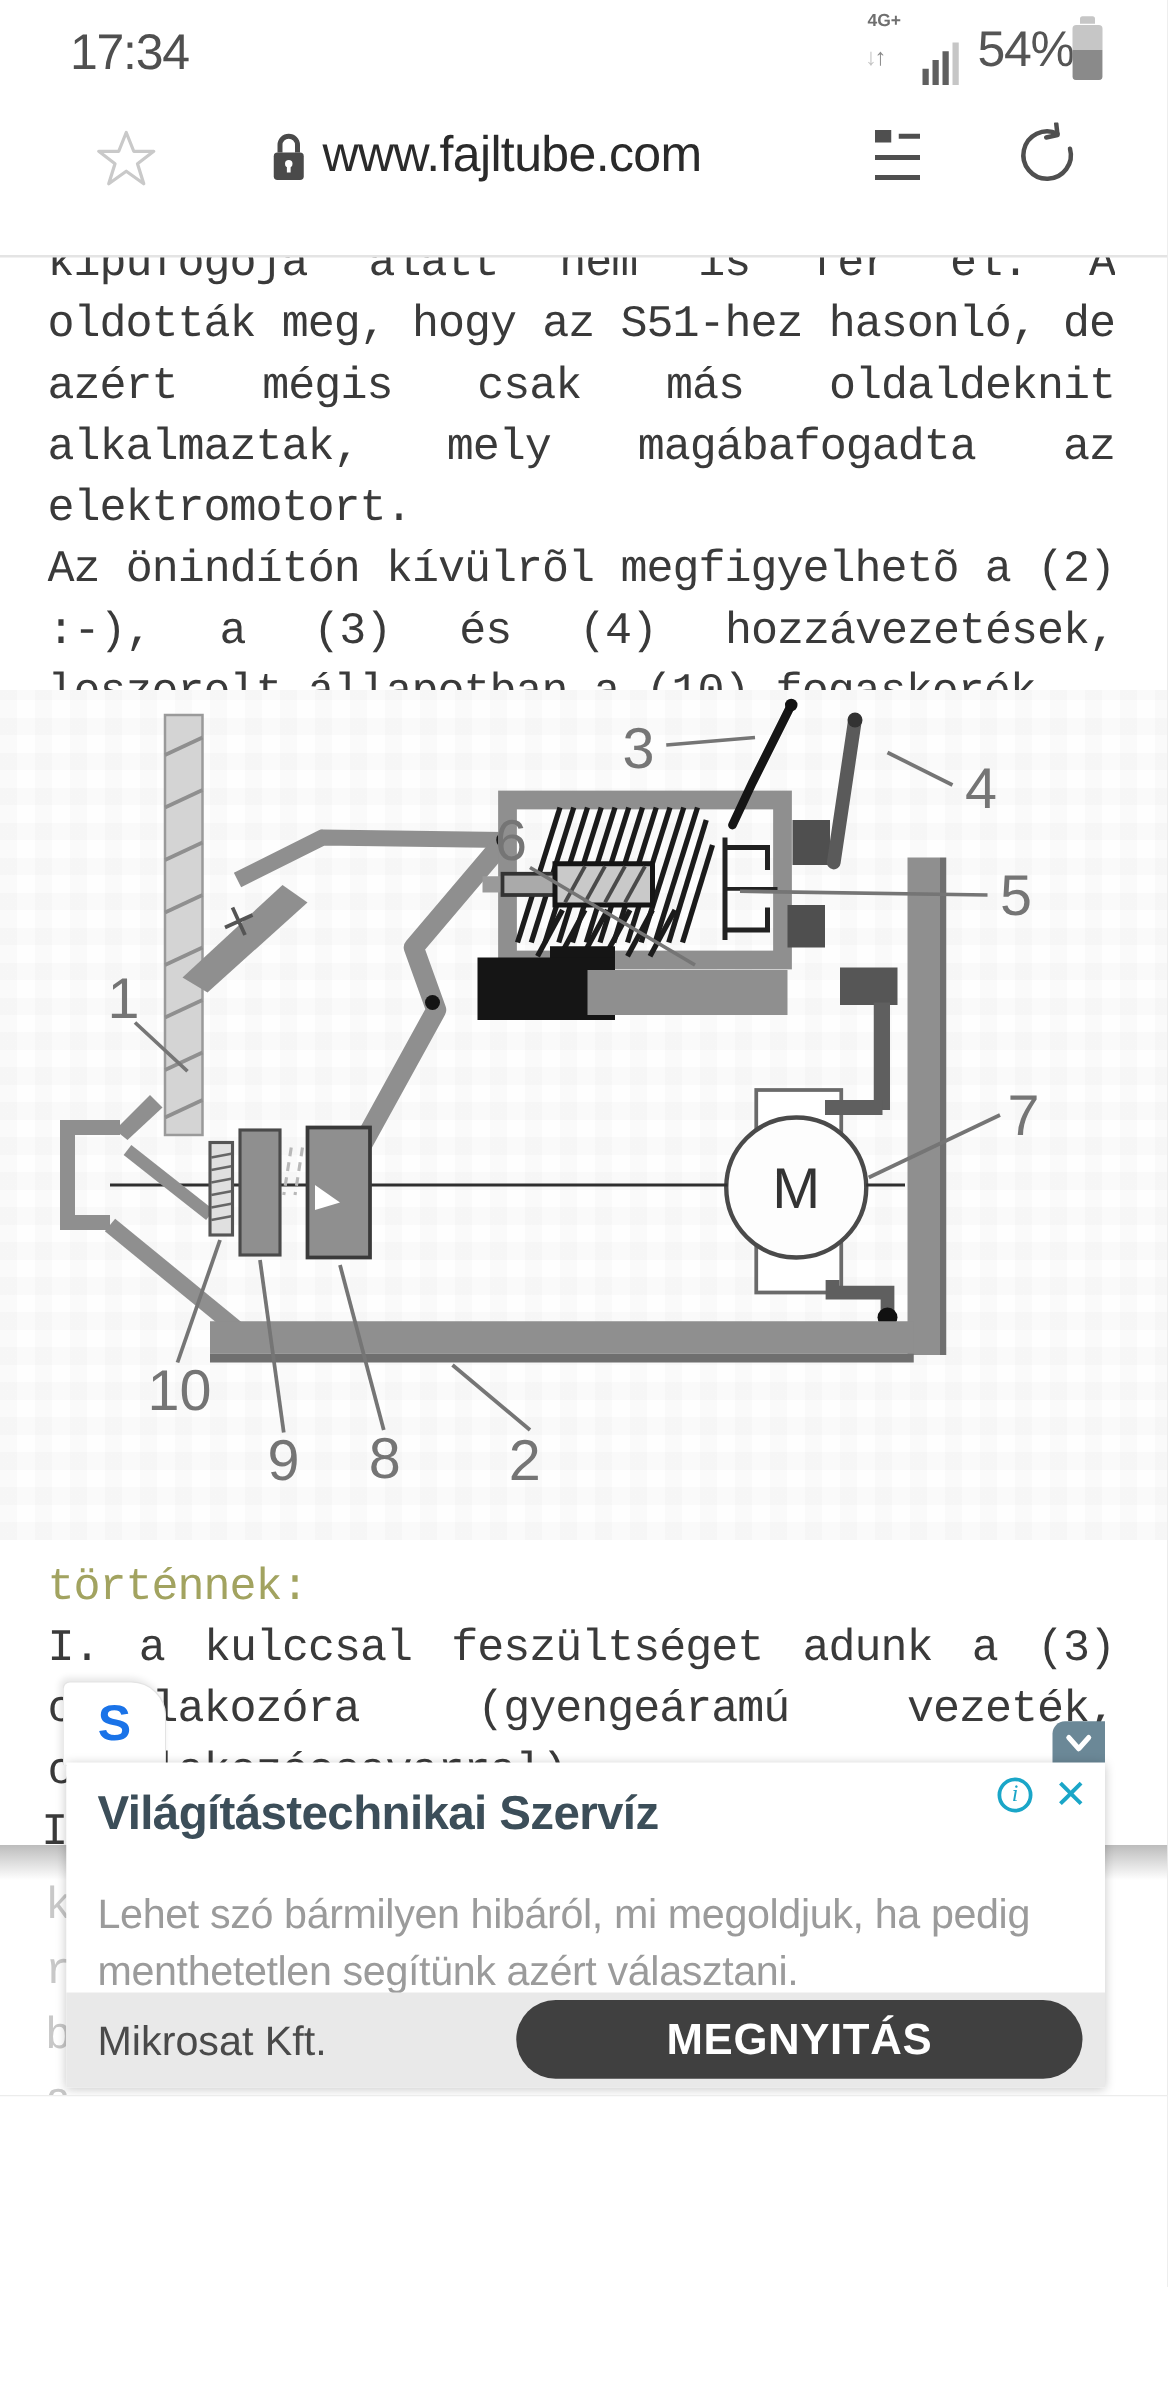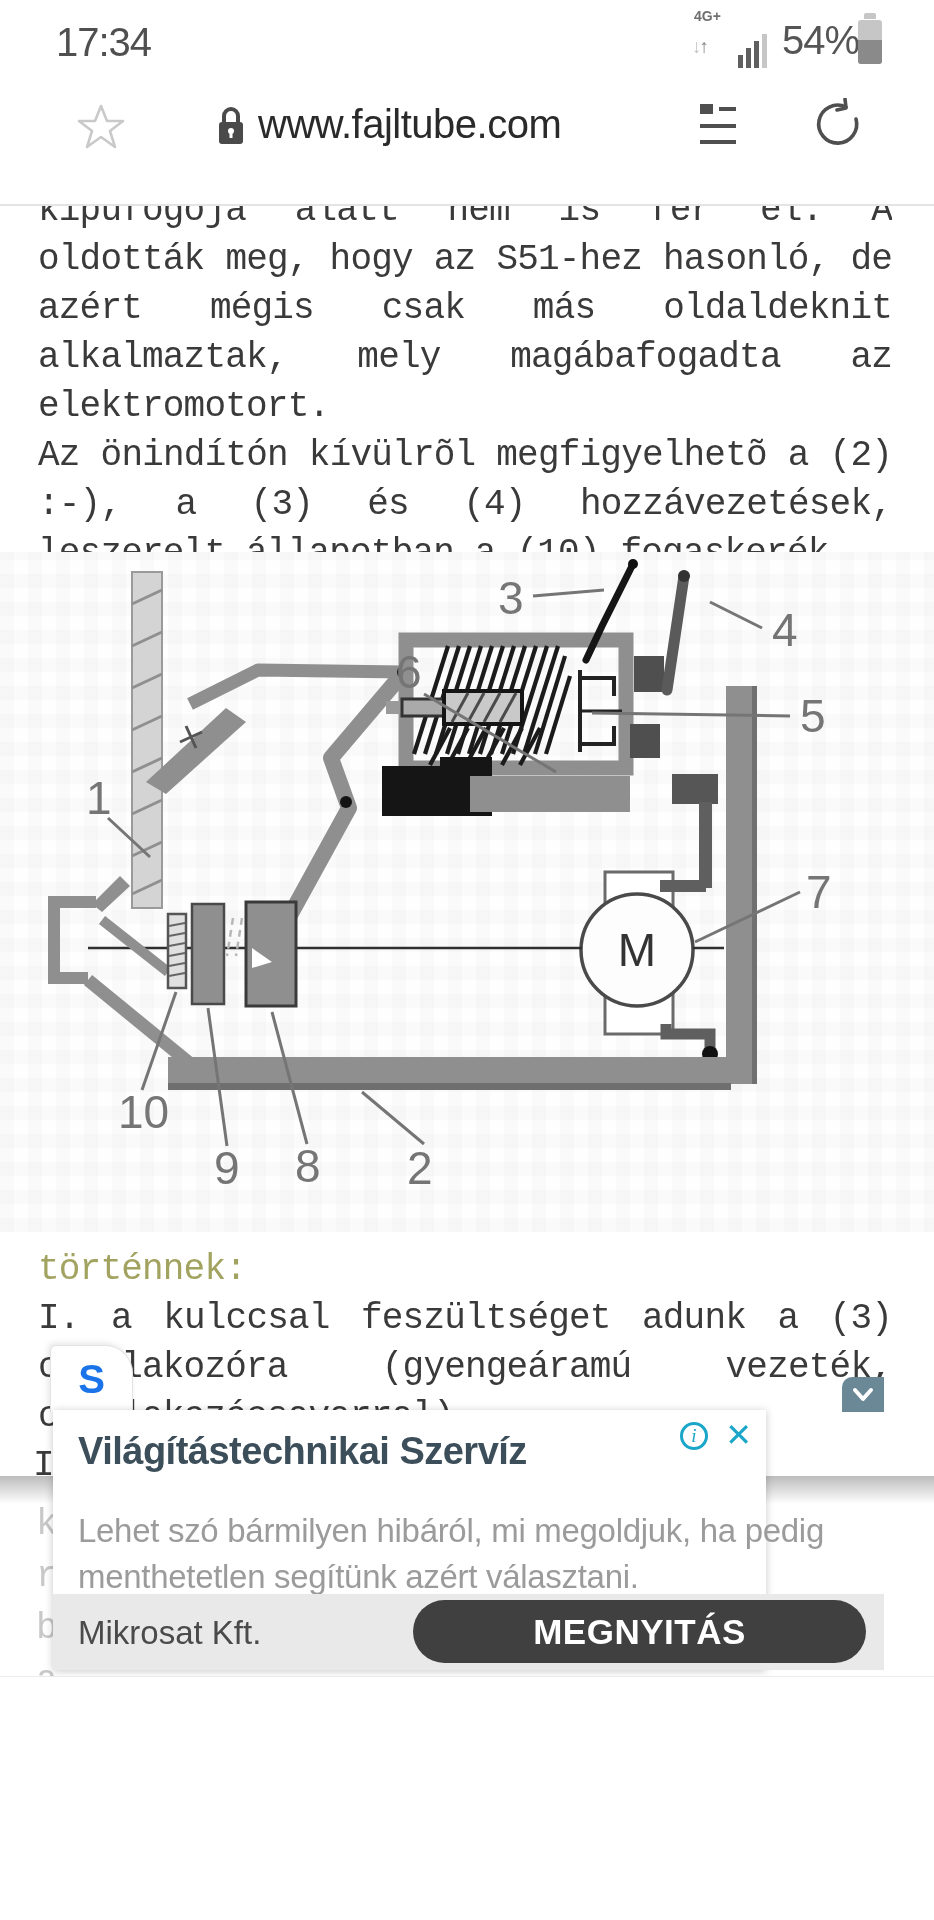--- a/index.html
+++ b/index.html
@@ -51,21 +51,21 @@
         background:linear-gradient(to bottom,#a6a6a6,rgba(250,250,250,0));opacity:.75;}
 
   
   .adlayer{position:absolute;left:0;top:0;width:934px;z-index:20;}
   .s-tab{position:absolute;left:50px;top:1345px;width:83px;height:67px;background:#fff;
          border:1px solid #e3e3e3;border-bottom:none;border-radius:6px 28px 0 0;
          box-shadow:-2px -2px 6px rgba(0,0,0,.10);display:flex;align-items:center;justify-content:center;}
   .s-tab span{color:#1a73e8;font-size:40px;font-weight:bold;}
   .collapse-btn{position:absolute;left:842px;top:1377px;width:42px;height:35px;background:#6b8897;
                 border-radius:10px 0 0 0;display:flex;align-items:center;justify-content:center;}
-  .ad-card{position:absolute;left:53px;top:1410px;width:713px;height:260px;background:#fff;
+  .ad-card{position:absolute;left:53px;top:1410px;width:831px;height:260px;background:#fff;
            box-shadow:0 1px 8px rgba(0,0,0,.22);}
   .ad-title{position:absolute;left:25px;top:20px;font-size:38px;font-weight:bold;color:#3c4e59;letter-spacing:-0.5px;}
   .ad-info{position:absolute;right:58px;top:12px;width:28px;height:28px;border:3px solid #1aa6c8;border-radius:50%;
            color:#1aa6c8;font-size:19px;font-style:italic;font-family:"Liberation Serif",serif;
            display:flex;align-items:center;justify-content:center;}
   .ad-close{position:absolute;right:14px;top:6px;font-size:32px;color:#1aa6c8;line-height:38px;}
   .ad-body{position:absolute;left:25px;top:98px;width:780px;font-size:33px;line-height:46px;color:#9b9b9b;letter-spacing:-0.3px;}
   .ad-footer{position:absolute;left:0;bottom:0;width:831px;height:76px;background:#e9e9e9;}
   .ad-advertiser{position:absolute;left:25px;top:20px;font-size:33px;color:#4a4a4a;}
   .cta{position:absolute;right:18px;top:6px;width:453px;height:63px;background:#404040;border-radius:32px;

